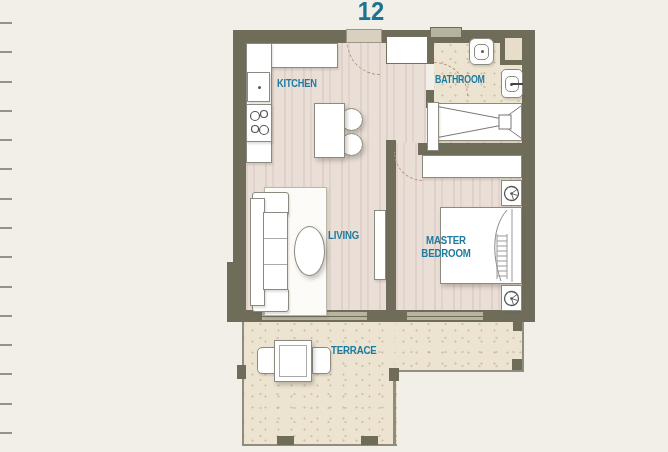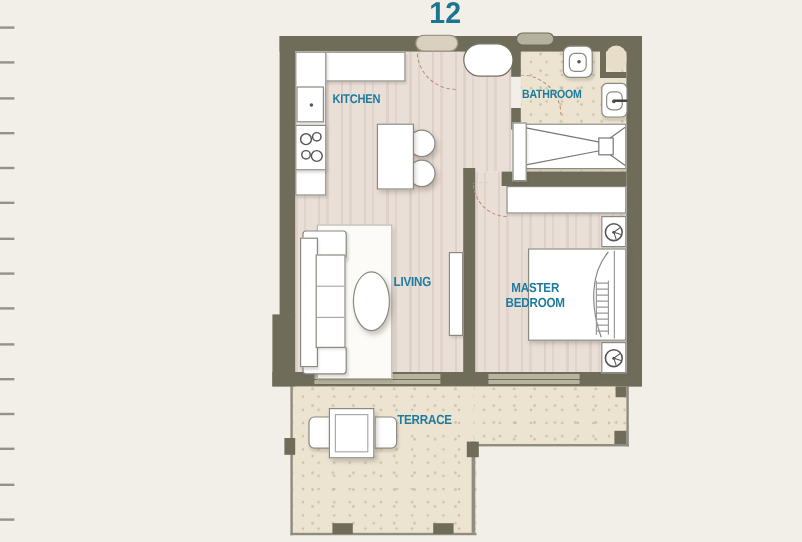--- a/index.html
+++ b/index.html
@@ -2,21 +2,21 @@
 <html style="--page-background: #f1efe8; --wall: #6f6c59; --wood-floor: #eadfd7; --terrace-floor: #ece4d1; --label-accent: #1e7ba0; --unit-number-accent: #1a7492;"><head>
 <meta charset="utf-8">
 <style>
   :root{
     --page-background:#f1efe8; --wall:#6f6c59; --label-accent:#1e7ba0;
     --unit-number-accent:#1a7492; --wood-floor:#eadfd7; --terrace-floor:#ece4d1;
   }
   html,body{margin:0;padding:0;}
   body{background:var(--page-background);font-family:"Liberation Sans",sans-serif;}
   .stage{position:relative;width:668px;height:452px;overflow:hidden;background:var(--page-background);}
-  .abs{position:absolute;box-sizing:border-box;border-radius:26px;}
+  .abs{position:absolute;box-sizing:border-box;}
   
   .ruler{position:absolute;left:0;top:22px;width:13px;height:412px;display:flex;flex-direction:column;justify-content:space-between;}
   .tick{width:12px;height:2px;background:#94928a;}
   
   .title{position:absolute;left:321px;top:-3px;width:100px;text-align:center;
          font-weight:700;font-size:25px;color:var(--unit-number-accent);transform:scaleX(.95);}
   
   .wall{position:absolute;background:var(--wall);box-sizing:border-box;}
   .wood{position:absolute;background-color:var(--wood-floor);
         background-image:repeating-linear-gradient(90deg, rgba(176,152,142,.20) 0 2px, transparent 2px 7px,

